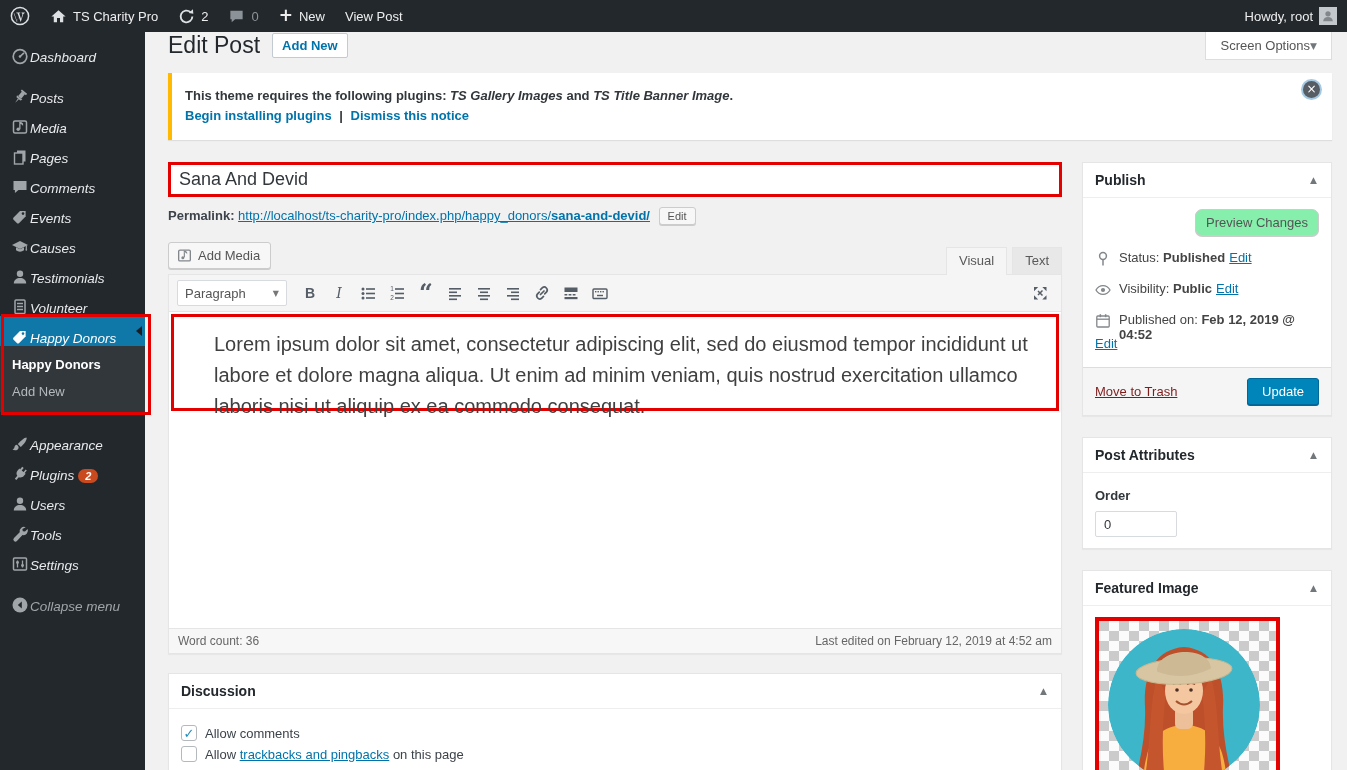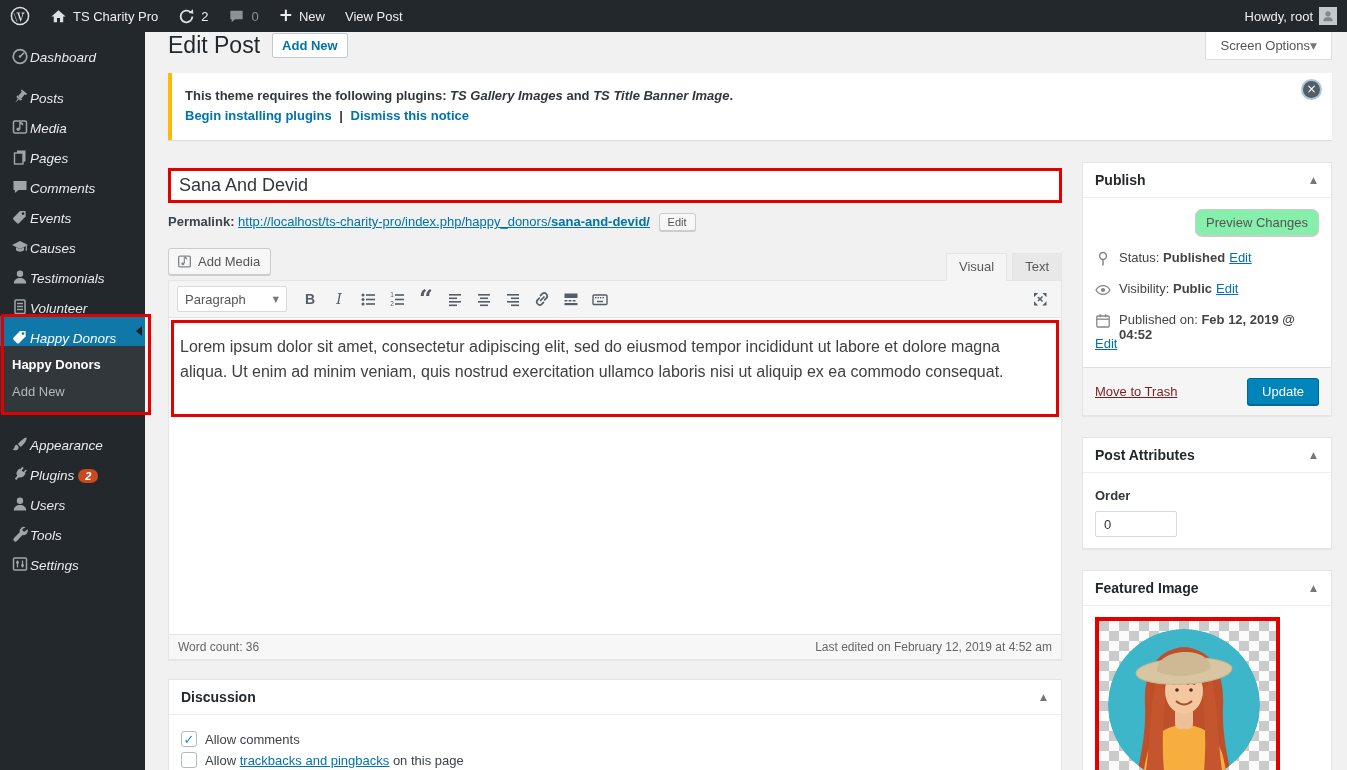--- a/index.html
+++ b/index.html
@@ -66,21 +66,21 @@
   .notice .sep { color:#32373c; margin:0 4px; }
   .notice-dismiss { position:absolute; top:8px; right:12px; width:17px; height:17px; border-radius:50%;
                     background:#565d64; color:#fff; font-size:12px; line-height:16px; text-align:center;
                     cursor:pointer; box-shadow:0 0 0 2px rgba(92,155,201,.55); }
 
   .columns { display:flex; gap:20px; align-items:flex-start; }
   .col-left { width:894px; flex:0 0 894px; }
   .col-right { width:250px; flex:0 0 250px; }
 
   
-  .red3 { border:3px solid #e50000;margin-top:6px; }
+  .red3 { border:3px solid #e50000; }
   .title-box { background:#fff; }
   .title-box input { width:100%; border:none; outline:none; height:29px; padding:0 8px;
                      font-size:18px; color:#32373c; font-family:inherit; }
   .permalink { margin:10px 0 17px; color:#444; }
   .permalink b.lab { color:#3c434a; }
   .permalink a { color:#0073aa; text-decoration:underline; }
   .btn-small { background:#f7f7f7; border:1px solid #ccc; border-radius:3px; color:#555;
                font-size:11px; padding:2px 8px; margin-left:5px; cursor:pointer;
                box-shadow:0 1px 0 #ccc; }
 
@@ -102,21 +102,21 @@
   .mce-caret { font-size:8px; color:#777; }
   .mce-btn { width:26px; height:24px; display:flex; align-items:center; justify-content:center;
              border-radius:2px; cursor:pointer; color:#555d66; }
   .mce-b { font-weight:bold; font-size:14px; }
   .mce-i { font-family:"DejaVu Serif",serif; font-style:italic; font-size:14px; }
   .mce-quote { font-family:"DejaVu Serif",serif; font-size:24px; line-height:10px; height:14px; font-weight:bold; }
   .mce-spacer { flex:1; }
   .editor-body { position:relative; height:316px; background:#fff; }
   .annot-content { position:absolute; top:2px; left:2px; right:2px; height:97px;
                    border:3px solid #e50000; }
-  .ed-text { padding:12px 6px; font-size:16px; line-height:1.55; color:#404040; }
+  .ed-text { padding:12px 24px; font-size:20px; line-height:1.55; color:#404040;margin-left:16px; }
   .mce-statusbar { border-top:1px solid #e5e5e5; background:#f7f7f7; display:flex;
                    justify-content:space-between; padding:5px 9px; color:#666; font-size:12px; }
 
   
   .postbox { background:#fff; border:1px solid #e5e5e5; box-shadow:0 1px 1px rgba(0,0,0,.04);
              margin-bottom:21px; }
   .pb-head { display:flex; justify-content:space-between; align-items:center;
              padding:9px 12px; border-bottom:1px solid #eee; }
   .pb-title { font-size:14px; font-weight:bold; color:#23282d; }
   .pb-toggle { color:#72777c; font-size:9px; cursor:pointer; padding:0 2px; }
@@ -363,20 +363,29 @@
         <svg width="18" height="18" viewBox="0 0 18 18">
           <rect x="2.5" y="3" width="13" height="12" rx="1" fill="none" stroke="#a0a5aa" stroke-width="1.5"></rect>
           <path d="M6.5 5.5 v7 M11.5 5.5 v7" stroke="#a0a5aa" stroke-width="1.3"></path>
           <circle cx="6.5" cy="7.5" r="1.4" fill="#a0a5aa"></circle>
           <circle cx="11.5" cy="10.5" r="1.4" fill="#a0a5aa"></circle>
         </svg>
       </span>
     <span>Settings</span>
   </div>
   <div class="mi-sep"></div>
+  <div class="mi" style="color:#a0a5aa">
+    <span>
+        <svg width="18" height="18" viewBox="0 0 18 18">
+          <circle cx="9" cy="9" r="7.5" fill="#a0a5aa"></circle>
+          <path d="M10.8 5.5 L6.8 9 l4 3.5 Z" fill="#23282d"></path>
+        </svg>
+      </span>
+    <span>Collapse menu</span>
+  </div>
 </div>
 
 <div class="content">
 
   <div class="screen-options">
     <span>Screen Options</span>
     <span class="so-caret glyph">▼</span>
   </div>
 
   <div class="page-head">

